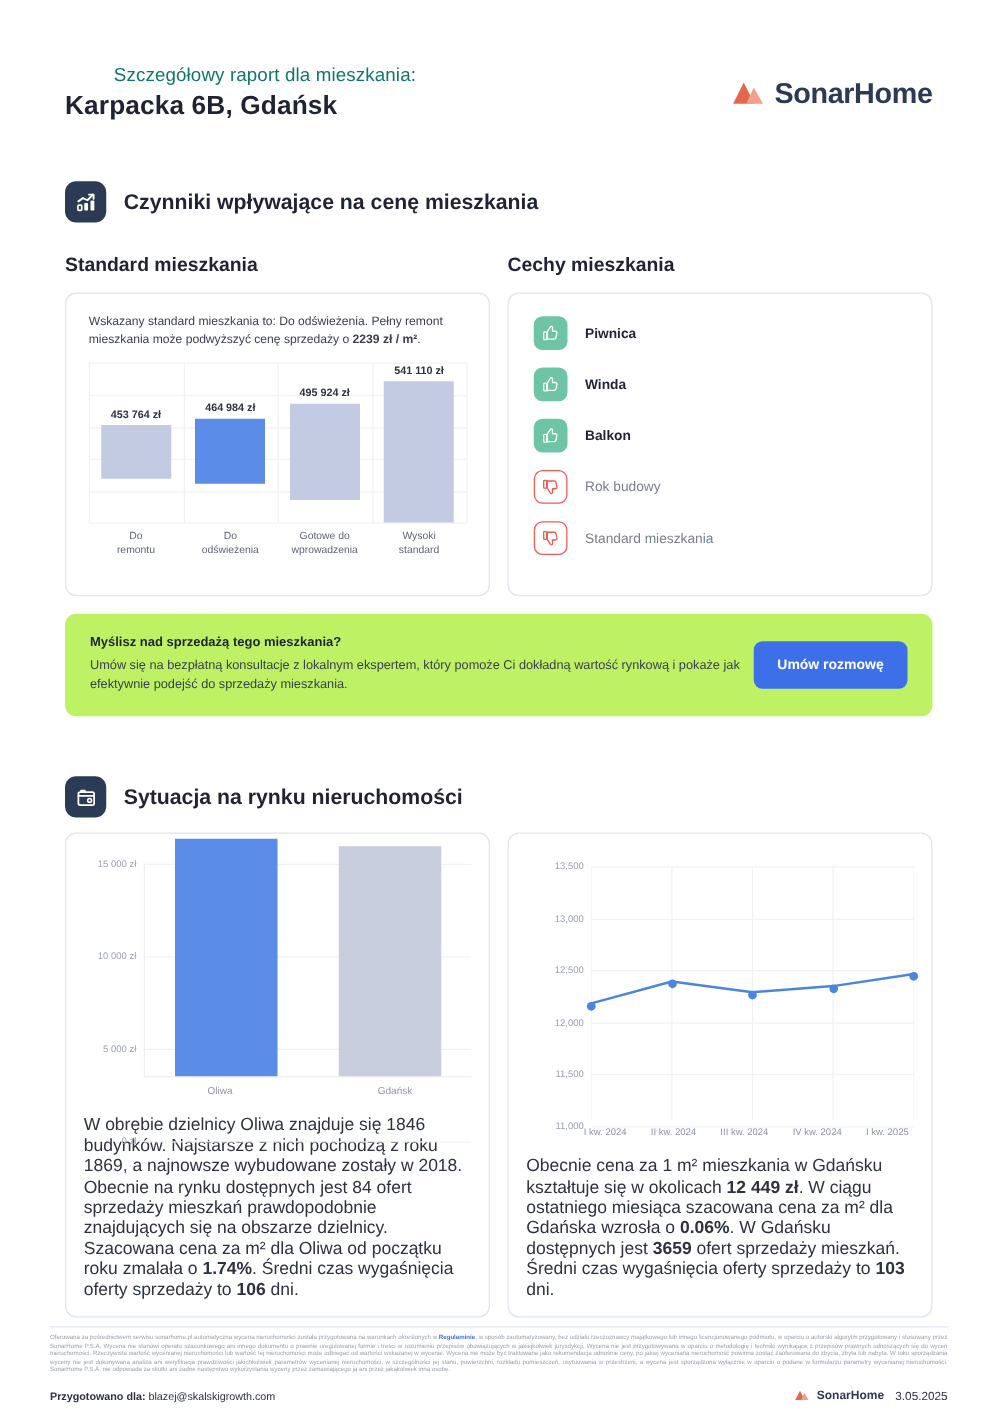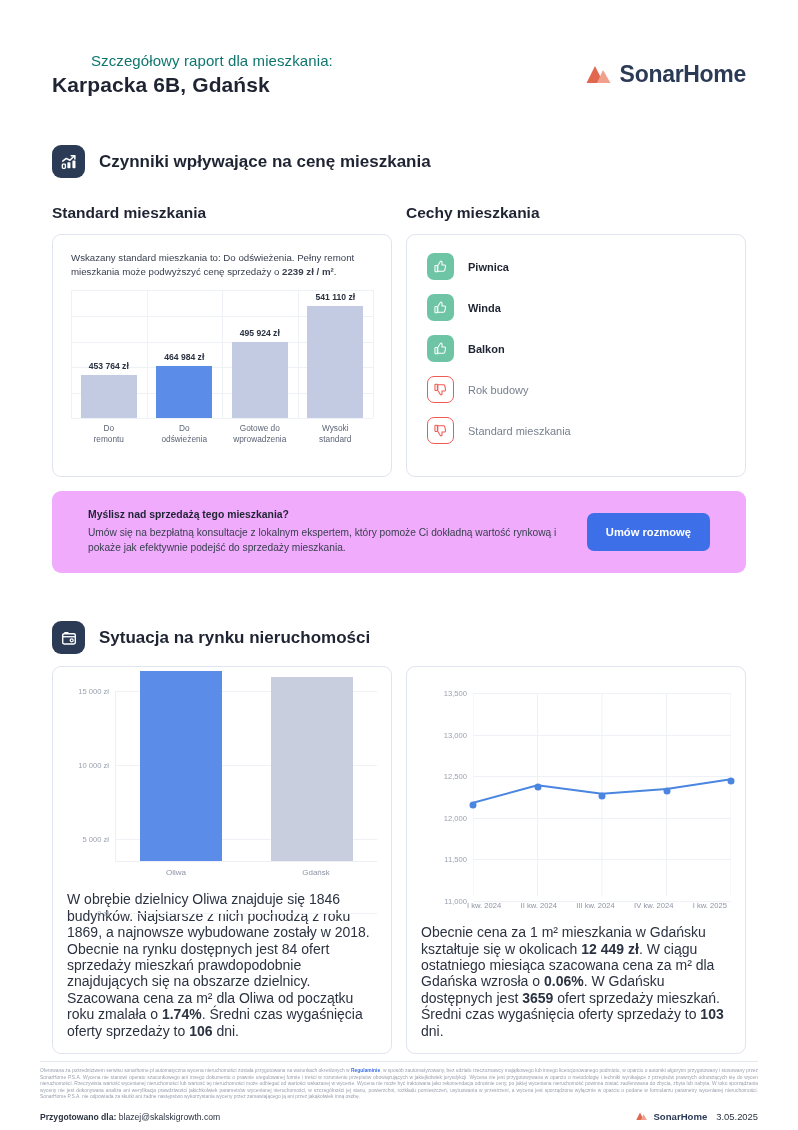--- a/index.html
+++ b/index.html
@@ -43,40 +43,40 @@
 
   .std-note { font-size: 9.7px; line-height: 14.2px; color: #39404f; }
   .std-note b { font-weight: 700; }
 
   
   .bars-wrap { position: relative; margin-top: 11px; height: 128px; }
   .grid-box { position: absolute; inset: 0; }
   .grid-line { position: absolute; left: 0; right: 0; height: 1px; background: #eef1f6; }
   .vgrid { position: absolute; top: 0; bottom: 0; width: 1px; background: #eef1f6; }
   .bars { position: absolute; inset: 0; display: flex; align-items: flex-end; justify-content: space-around; }
-  .bar-col { width: 62px; display: flex; flex-direction: column; align-items: center; justify-content: flex-end; height: 100%; position: relative; }
+  .bar-col { width: 62px; display: flex; flex-direction: column; align-items: center; justify-content: center; height: 100%; position: relative; }
   .bar-val { font-size: 8.6px; font-weight: 700; color: #2b3240; margin-bottom: 4px; white-space: nowrap; }
   .bar { width: 56px; background: #c3cbe2; }
   .bar.hl { background: #5b8ce8; }
   .xlabels { display: flex; justify-content: space-around; margin-top: 5px; }
   .xlabel { width: 62px; text-align: center; font-size: 8.3px; line-height: 10.6px; color: #5d6576; }
 
   
   .feat { display: flex; align-items: center; gap: 14px; margin-bottom: 14px; }
   .feat-badge { width: 27px; height: 27px; border-radius: 7px; display: flex; align-items: center; justify-content: center; flex: 0 0 auto; }
   .feat-badge.pos { background: #6ec5a5; }
   .feat-badge.neg { background: #fff; border: 1.4px solid #ef5a52; }
   .feat-label { font-size: 11px; }
   .feat-label.pos { font-weight: 700; color: #1f2433; }
   .feat-label.neg { font-weight: 400; color: #77808f; }
 
   
   .cta {
-    margin-top: 14px; background: #f0abfc; border-radius: 9px;
-    padding: 18px 36px; display: flex; align-items: center; justify-content: space-between;
+    margin-top: 14px; background: #bef264; border-radius: 9px;
+    padding: 18px 20px; display: flex; align-items: center; justify-content: space-between;
   }
   .cta-title { font-size: 10.4px; font-weight: 700; color: #1f2433; margin-bottom: 5px; }
   .cta-text { font-size: 10.2px; line-height: 15px; color: #39404f; max-width: 520px; }
   .cta-btn {
     background: #3c6fe8; color: #fff; font-size: 11.2px; font-weight: 700;
     border: none; border-radius: 7px; padding: 13px 19px; white-space: nowrap; cursor: pointer;
     font-family: "Liberation Sans", sans-serif;
   }
 
   

